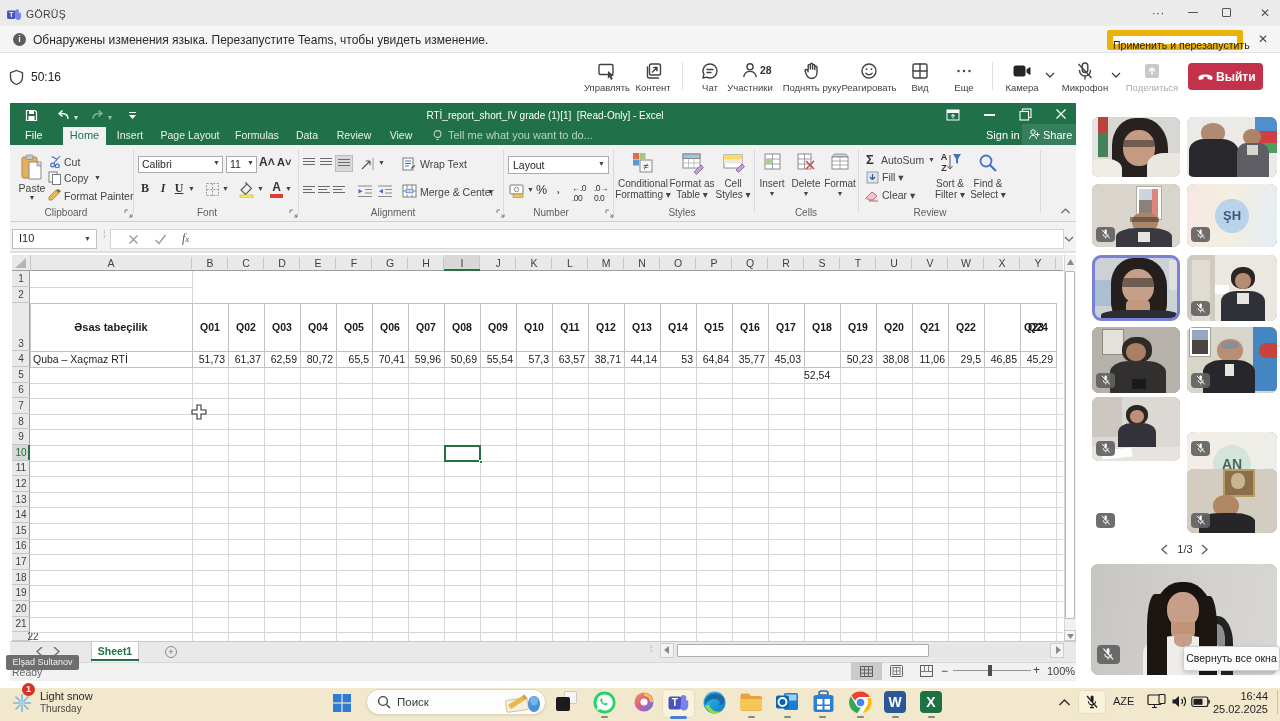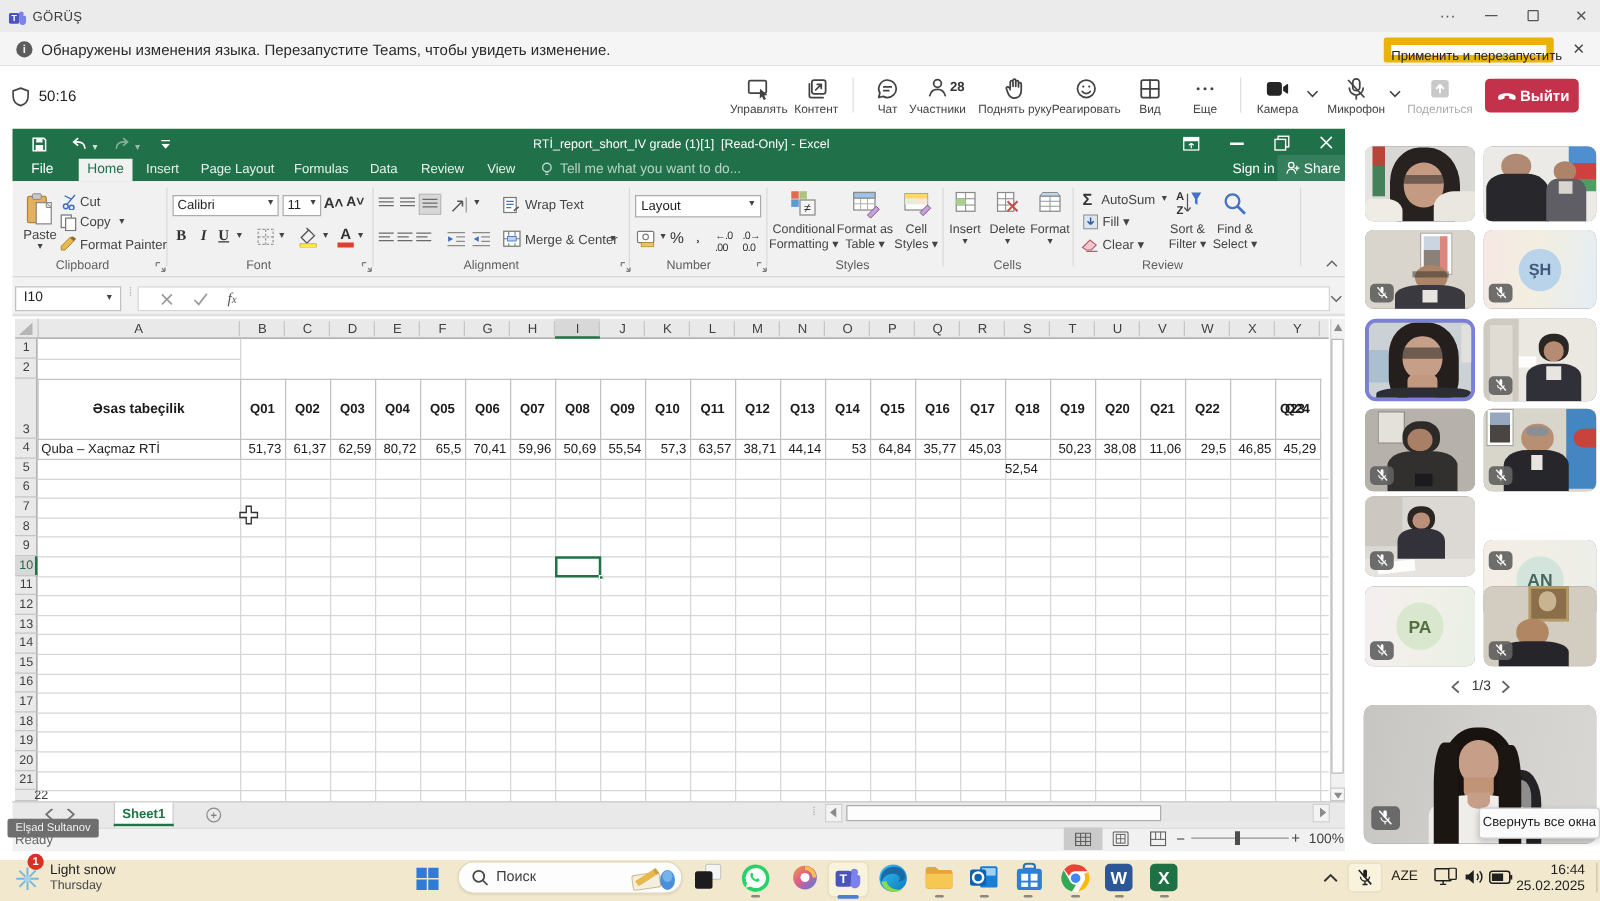--- a/index.html
+++ b/index.html
@@ -793,25 +793,20 @@
       <div class="a" style="left:0;top:0;width:100%;height:100%;background:linear-gradient(100deg,#f5ede6 0%,#f0efe6 50%,#eceee8 100%);"></div>
       <div class="a" style="left:50%;top:50%;width:38px;height:38px;margin:-19px 0 0 -19px;background:#d2e4dc;border-radius:50%;"></div>
       <div class="a" style="left:0;top:50%;width:100%;height:18px;margin-top:-9px;font-size:14px;font-weight:bold;color:#47685c;text-align:center;line-height:18px;">AN</div>
     </div>
 <div class="a" style="left:1191px;top:441px;width:19px;height:15px;background:rgba(98,98,98,.92);border-radius:4px;"></div>
 <svg class="a" style="left:1193.85px;top:442px" width="13.299999999999999" height="13" viewBox="0 0 16 16">
       <rect x="6.6" y="1.8" width="2.8" height="6" rx="1.4" fill="#fff"></rect>
       <path d="M4.8 7.5a3.2 3.2 0 006.4 0M8 10.7v2.2" stroke="#fff" stroke-width="1" fill="none"></path>
       <path d="M3.4 2.2l9.6 10.6" stroke="#fff" stroke-width="1.2"></path>
     </svg>
-<div class="a" style="left:1092px;top:469px;width:88px;height:64px;border-radius:7px;overflow:hidden;background:#888;">
-      <div class="a" style="left:0;top:0;width:100%;height:100%;background:linear-gradient(100deg,#f5eef0 0%,#f1f0e8 50%,#e9f0e6 100%);"></div>
-      <div class="a" style="left:50%;top:50%;width:38px;height:38px;margin:-19px 0 0 -19px;background:#d9e7cf;border-radius:50%;"></div>
-      <div class="a" style="left:0;top:50%;width:100%;height:18px;margin-top:-9px;font-size:14px;font-weight:bold;color:#55703f;text-align:center;line-height:18px;">PA</div>
-    </div>
 <div class="a" style="left:1096px;top:513px;width:19px;height:15px;background:rgba(98,98,98,.92);border-radius:4px;"></div>
 <svg class="a" style="left:1098.85px;top:514px" width="13.299999999999999" height="13" viewBox="0 0 16 16">
       <rect x="6.6" y="1.8" width="2.8" height="6" rx="1.4" fill="#fff"></rect>
       <path d="M4.8 7.5a3.2 3.2 0 006.4 0M8 10.7v2.2" stroke="#fff" stroke-width="1" fill="none"></path>
       <path d="M3.4 2.2l9.6 10.6" stroke="#fff" stroke-width="1.2"></path>
     </svg>
 <div class="a" style="left:1187px;top:469px;width:90px;height:64px;border-radius:7px;overflow:hidden;background:#888;">
       <div class="a" style="left:0;top:0;width:100%;height:100%;background:#d3cdc1;"></div>
       <div class="a" style="left:36px;top:0;width:32px;height:28px;background:#8a6f4a;border:2px solid #b89c66;"></div>
       <div class="a" style="left:44px;top:4px;width:14px;height:16px;background:#c8b490;border-radius:45%;"></div>

